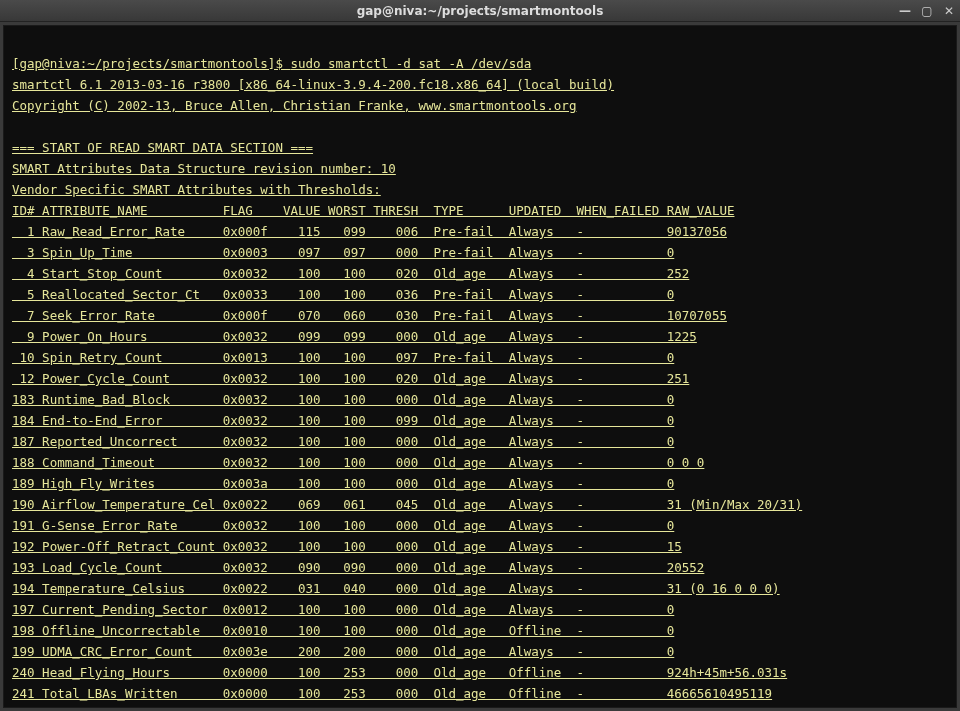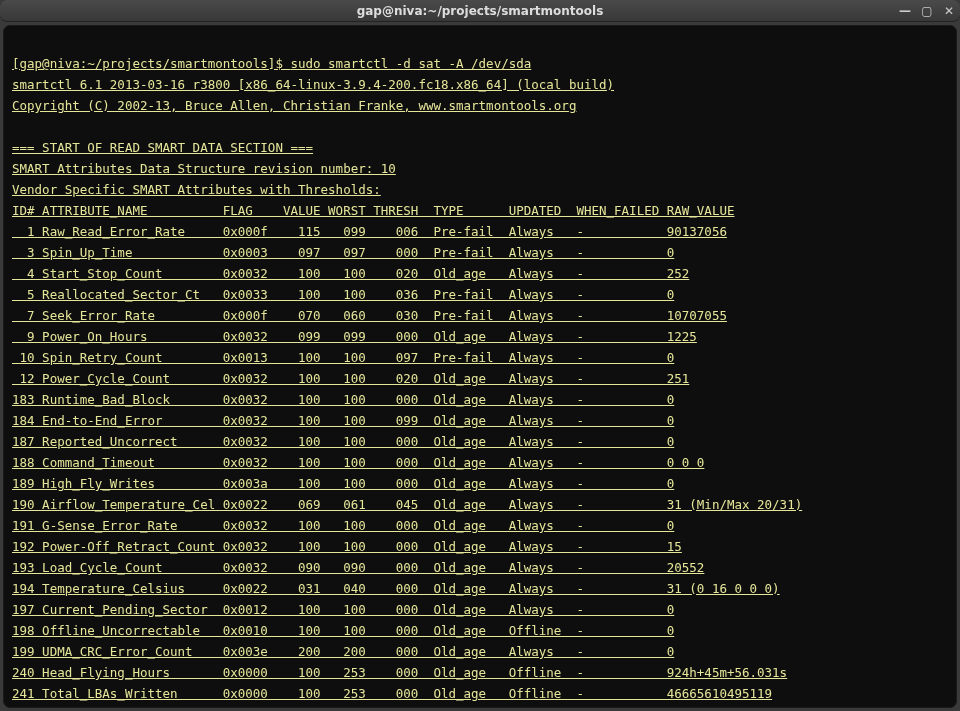--- a/index.html
+++ b/index.html
@@ -1,15 +1,15 @@
 <!DOCTYPE html>
 <html><head>
 <meta charset="utf-8">
 <style>
-  * { margin: 0; padding: 0; box-sizing: border-box; border-radius: 7px; }
+  * { margin: 0; padding: 0; box-sizing: border-box; }
   body {
     background: #3a3a3a;
     font-family: "DejaVu Sans Mono", "Liberation Mono", monospace;
     font-size: 12.5px;
     color: #e6e69a;
     width: 960px;
     height: 711px;
     overflow: hidden;
   }
   .titlebar {

